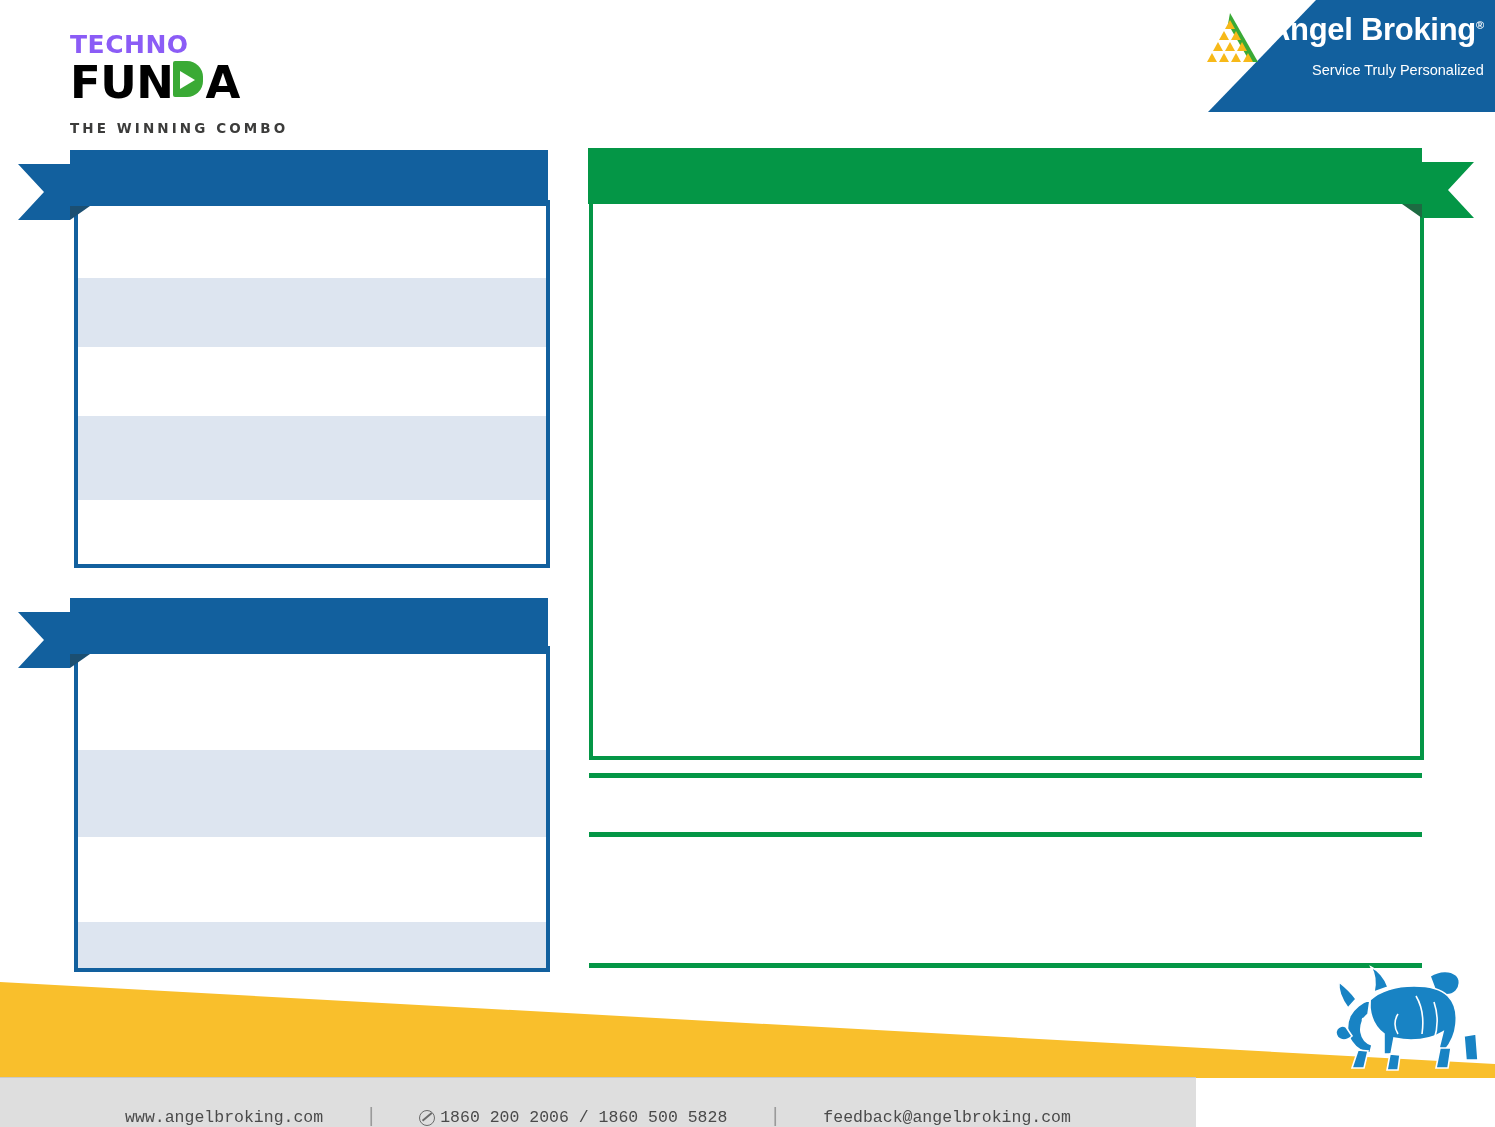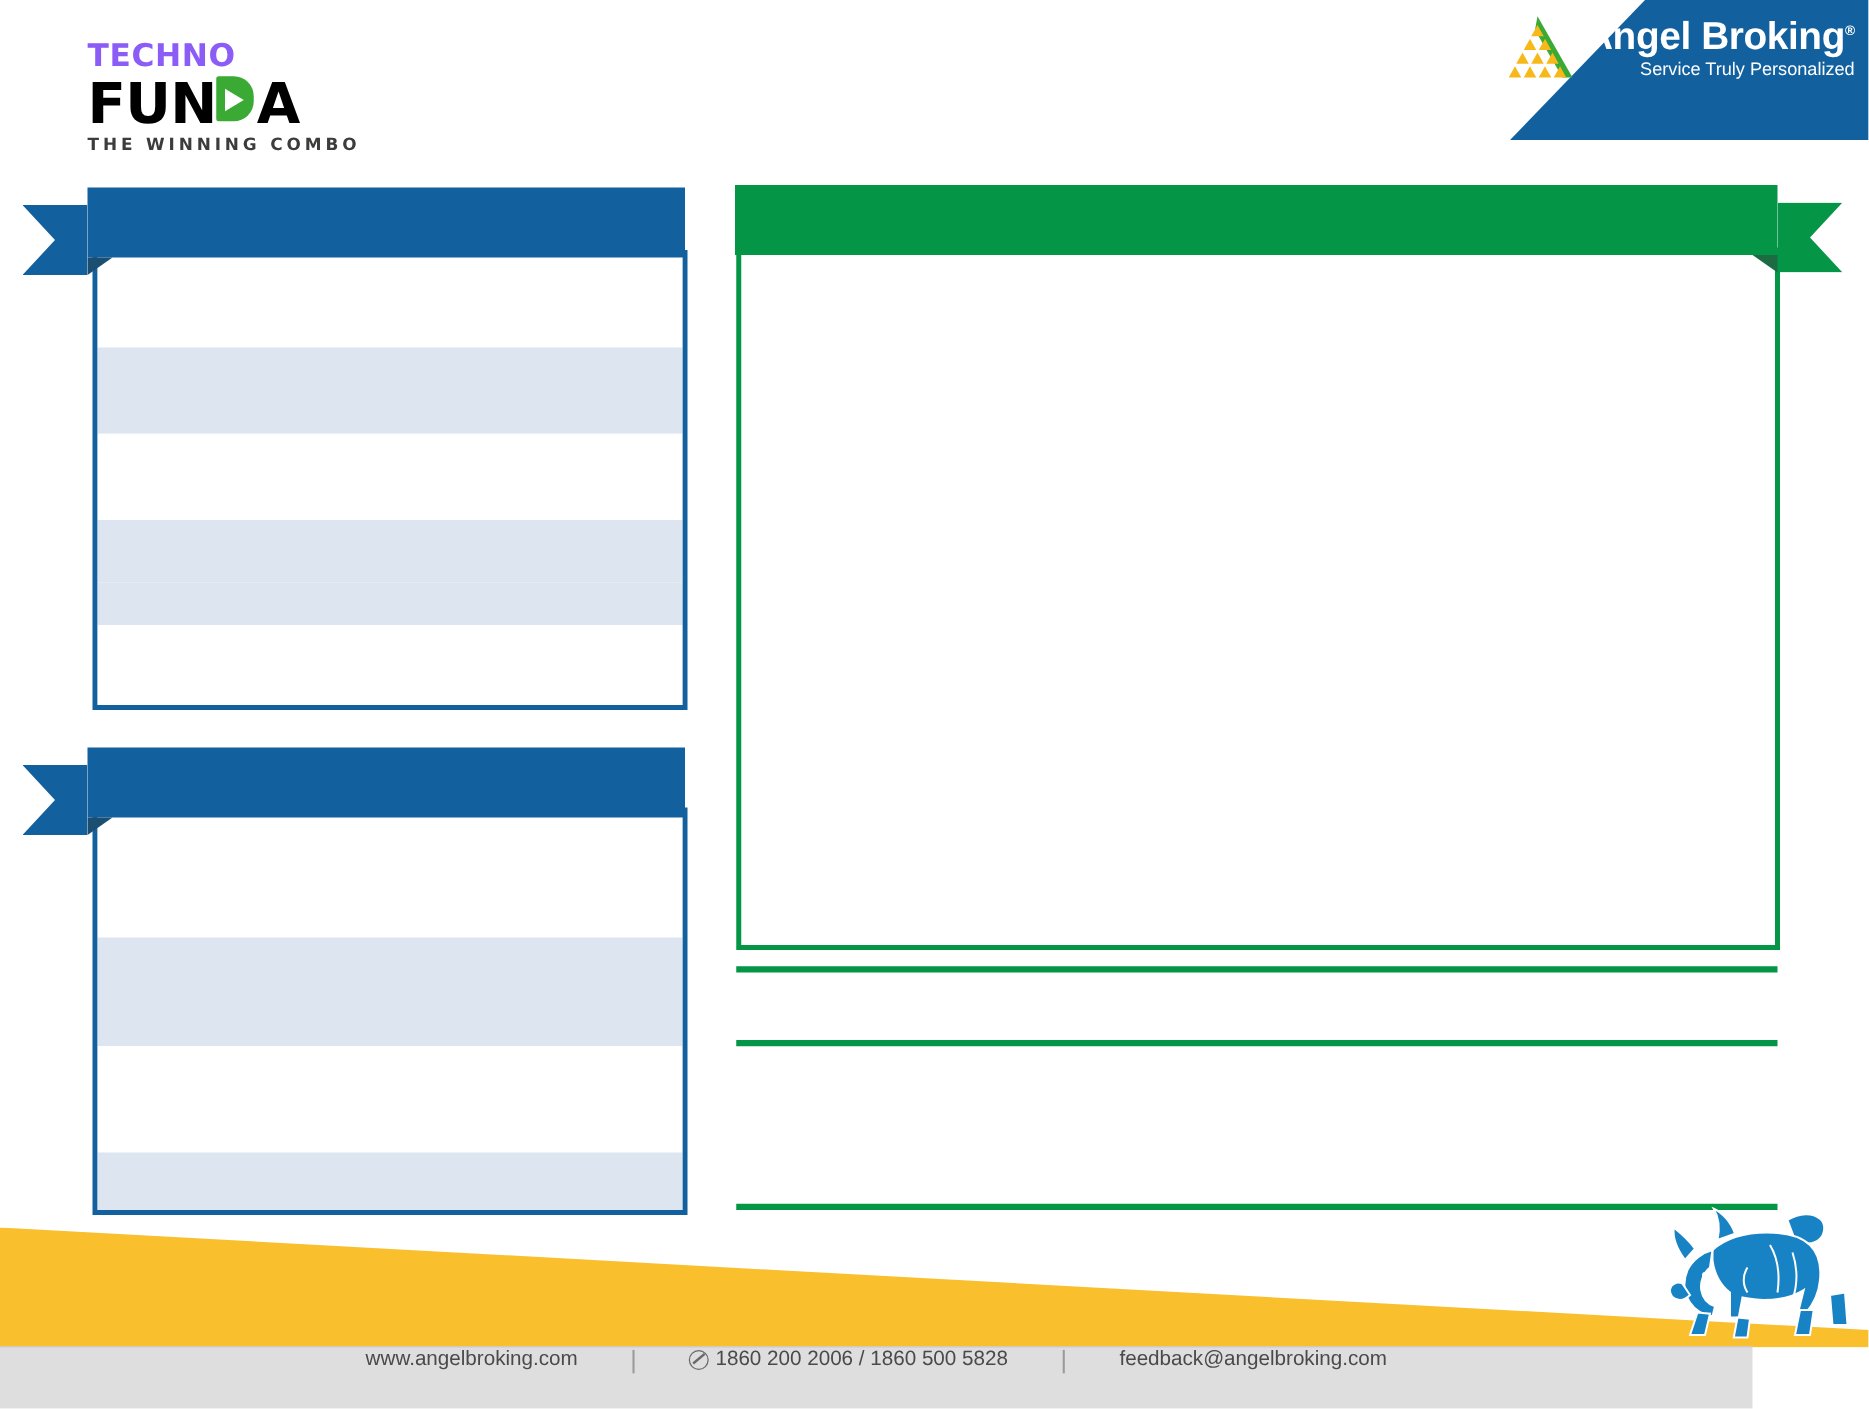--- a/index.html
+++ b/index.html
@@ -61,21 +61,21 @@
   .brand-reg {
     font-size: 11px;
     vertical-align: super;
     font-weight: bold;
   }
   .brand-tagline {
     color: #ffffff;
     font-size: 14.5px;
     line-height: 18px;
     white-space: nowrap;
-    margin-top: 1px;
+    margin-top: 14px;
   }
 
   
   .tf-logo {
     position: absolute;
     top: 32px;
     left: 70px;
     z-index: 3;
   }
   .tf-techno {
@@ -120,21 +120,21 @@
     border-left: 15px solid #ffffff;
     border-top: 9px solid transparent;
     border-bottom: 9px solid transparent;
   }
   .tf-combo {
     font-size: 13.5px;
     font-weight: bold;
     color: #3c3c3b;
     letter-spacing: 3.1px;
     line-height: 18px;
-    margin-top: 2px;
+    margin-top: 14px;
     font-family: "DejaVu Sans", sans-serif;
   }
 
   
   .ribbon {
     position: absolute;
     height: 56px;
     z-index: 4;
   }
   .ribbon-bar {
@@ -262,29 +262,30 @@
     width: 175px;
     height: 112px;
     z-index: 5;
   }
 
   
   .footer {
     position: absolute;
     left: 0;
     bottom: 0;
-    width: 1402px;
+    width: 1196px;
     height: 49px;
     background: #dedede;
     border-top: 1px solid #c9c9c9;
     display: flex;
-    align-items: flex-start;
+    align-items: flex-end;
     justify-content: center;
     gap: 0;
     z-index: 6;
+    font-family: Liberation Mono, monospace;
   }
   .footer-item {
     font-size: 16.5px;
     color: #4a4a4a;
     white-space: nowrap;
     display: flex;
     align-items: center;
     gap: 5px;
   }
   .footer-sep {

